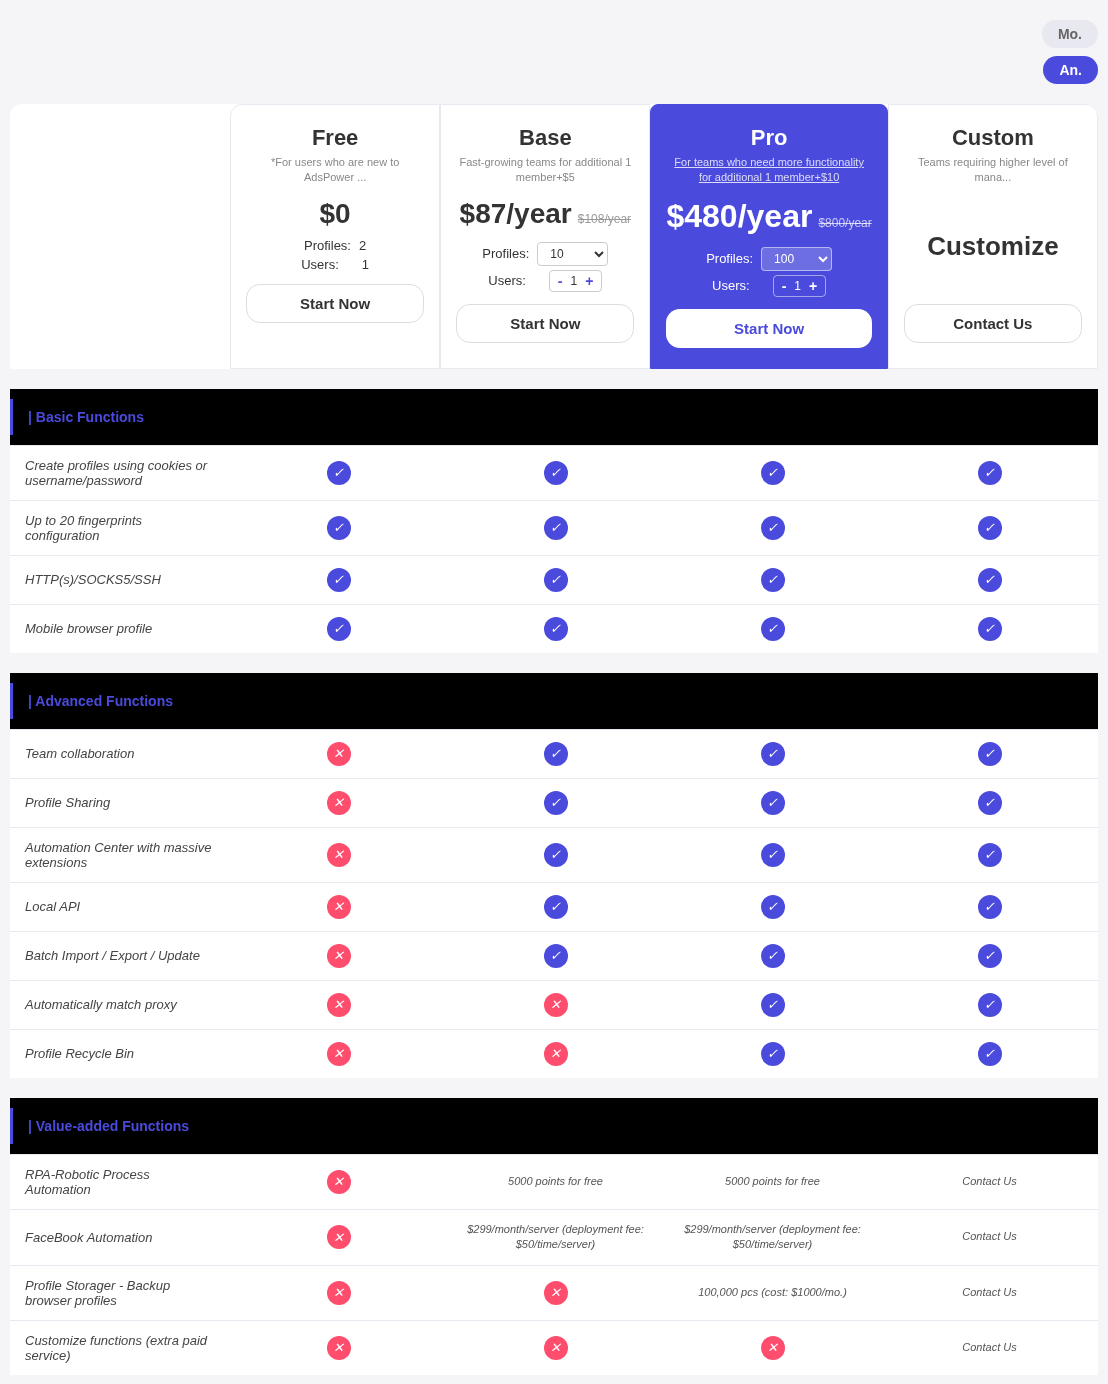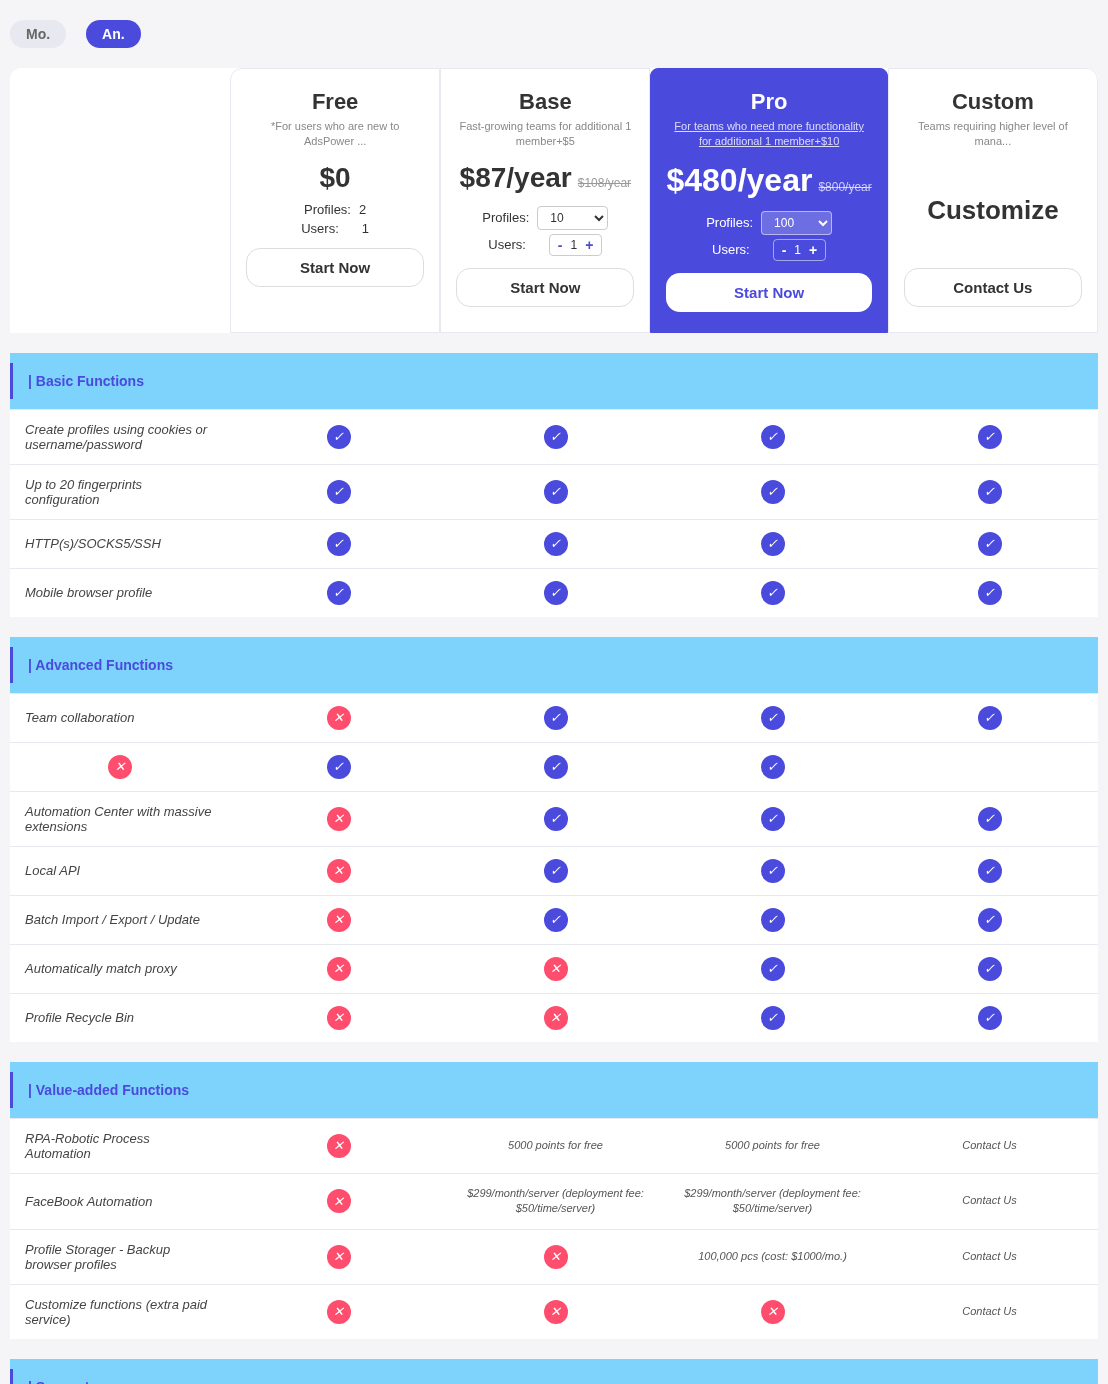--- a/index.html
+++ b/index.html
@@ -1,21 +1,21 @@
 <!DOCTYPE html>
 <html><head>
   <meta charset="utf-8">
   <style>
     * { box-sizing: border-box; margin: 0; padding: 0; }
     body { font-family: -apple-system, BlinkMacSystemFont, 'Segoe UI', sans-serif; background: #f5f5f7; color: #333; font-size: 13px; }
     
     .page-wrapper { max-width: 1108px; margin: 0 auto; padding: 20px 10px; background: #f5f5f7; }
     
     
-    .billing-toggle { display: flex; align-items: flex-end; gap: 20px; margin-bottom: 20px; }
+    .billing-toggle { display: flex; align-items: flex-end; gap: 8px; margin-bottom: 20px; flex-direction: column; }
     .toggle-btn { padding: 6px 16px; border-radius: 20px; border: none; cursor: pointer; font-size: 14px; font-weight: 600; }
     .toggle-mo { background: #e8e8f0; color: #666; }
     .toggle-an { background: #4a4adc; color: #fff; }
     
     
     .pricing-table { width: 100%; background: #fff; border-radius: 12px; overflow: hidden; }
     
     
     .header-row { display: grid; grid-template-columns: 220px 1fr 1fr 1fr 1fr; background: #fff; }
     .plan-header { padding: 20px 15px; text-align: center; border: 1px solid #e8e8f0; }
@@ -35,21 +35,21 @@
     .pro-col .select-box { border-color: rgba(255,255,255,0.5); color: #fff; background: rgba(255,255,255,0.2); }
     .stepper { display: flex; align-items: center; gap: 6px; border: 1px solid #ccc; border-radius: 4px; padding: 2px 6px; font-size: 12px; }
     .stepper-btn { cursor: pointer; color: #4a4adc; font-weight: 700; font-size: 14px; background: none; border: none; padding: 0 2px; }
     .pro-col .stepper { border-color: rgba(255,255,255,0.5); color: #fff; }
     .pro-col .stepper-btn { color: #fff; }
     .plan-cta { width: 100%; padding: 10px; border-radius: 14px; font-size: 15px; font-weight: 700; cursor: pointer; border: 1px solid #ddd; background: #fff; color: #333; }
     .plan-cta.pro-cta { background: #fff; color: #4a4adc; border-color: transparent; }
     .empty-header { border: none; background: transparent; }
     
     
-    .section-header { display: grid; grid-template-columns: 220px 1fr 1fr 1fr 1fr; background: #7dd3fc; padding: 10px 0; }
+    .section-header { display: grid; grid-template-columns: 220px 1fr 1fr 1fr 1fr; background: #000000; padding: 10px 0; }
     .section-title { grid-column: 1 / -1; padding: 10px 15px; font-size: 14px; font-weight: 700; color: #4a4adc; border-left: 3px solid #4a4adc; }
     
     .feature-row { display: grid; grid-template-columns: 220px 1fr 1fr 1fr 1fr; border-top: 1px solid #e8e8f0; background: #fff; font-style: italic; }
     .feature-name { padding: 12px 15px; font-size: 13px; color: #444; display: flex; align-items: center; }
     .feature-cell { display: flex; align-items: center; justify-content: center; padding: 12px 8px; font-size: 12px; text-align: center; color: #555; }
     
     .check-icon { width: 24px; height: 24px; border-radius: 50%; background: #4a4adc; display: flex; align-items: center; justify-content: center; color: #fff; font-size: 13px; flex-shrink: 0; }
     .cross-icon { width: 24px; height: 24px; border-radius: 50%; background: #ff4d6d; display: flex; align-items: center; justify-content: center; color: #fff; font-size: 13px; flex-shrink: 0; }
     
     .section-spacer { height: 20px; background: #f5f5f7; display: grid; grid-template-columns: 220px 1fr 1fr 1fr 1fr; }
@@ -221,20 +221,21 @@
             <div class="check-icon">✓</div>
           </div>
           <div class="feature-cell">
             <div class="check-icon">✓</div>
           </div>
           <div class="feature-cell">
             <div class="check-icon">✓</div>
           </div>
         </div>
         <div class="feature-row">
+          <div class="feature-name">Profile Sharing</div>
           <div class="feature-cell">
             <div class="cross-icon">✕</div>
           </div>
           <div class="feature-cell">
             <div class="check-icon">✓</div>
           </div>
           <div class="feature-cell">
             <div class="check-icon">✓</div>
           </div>
           <div class="feature-cell">

